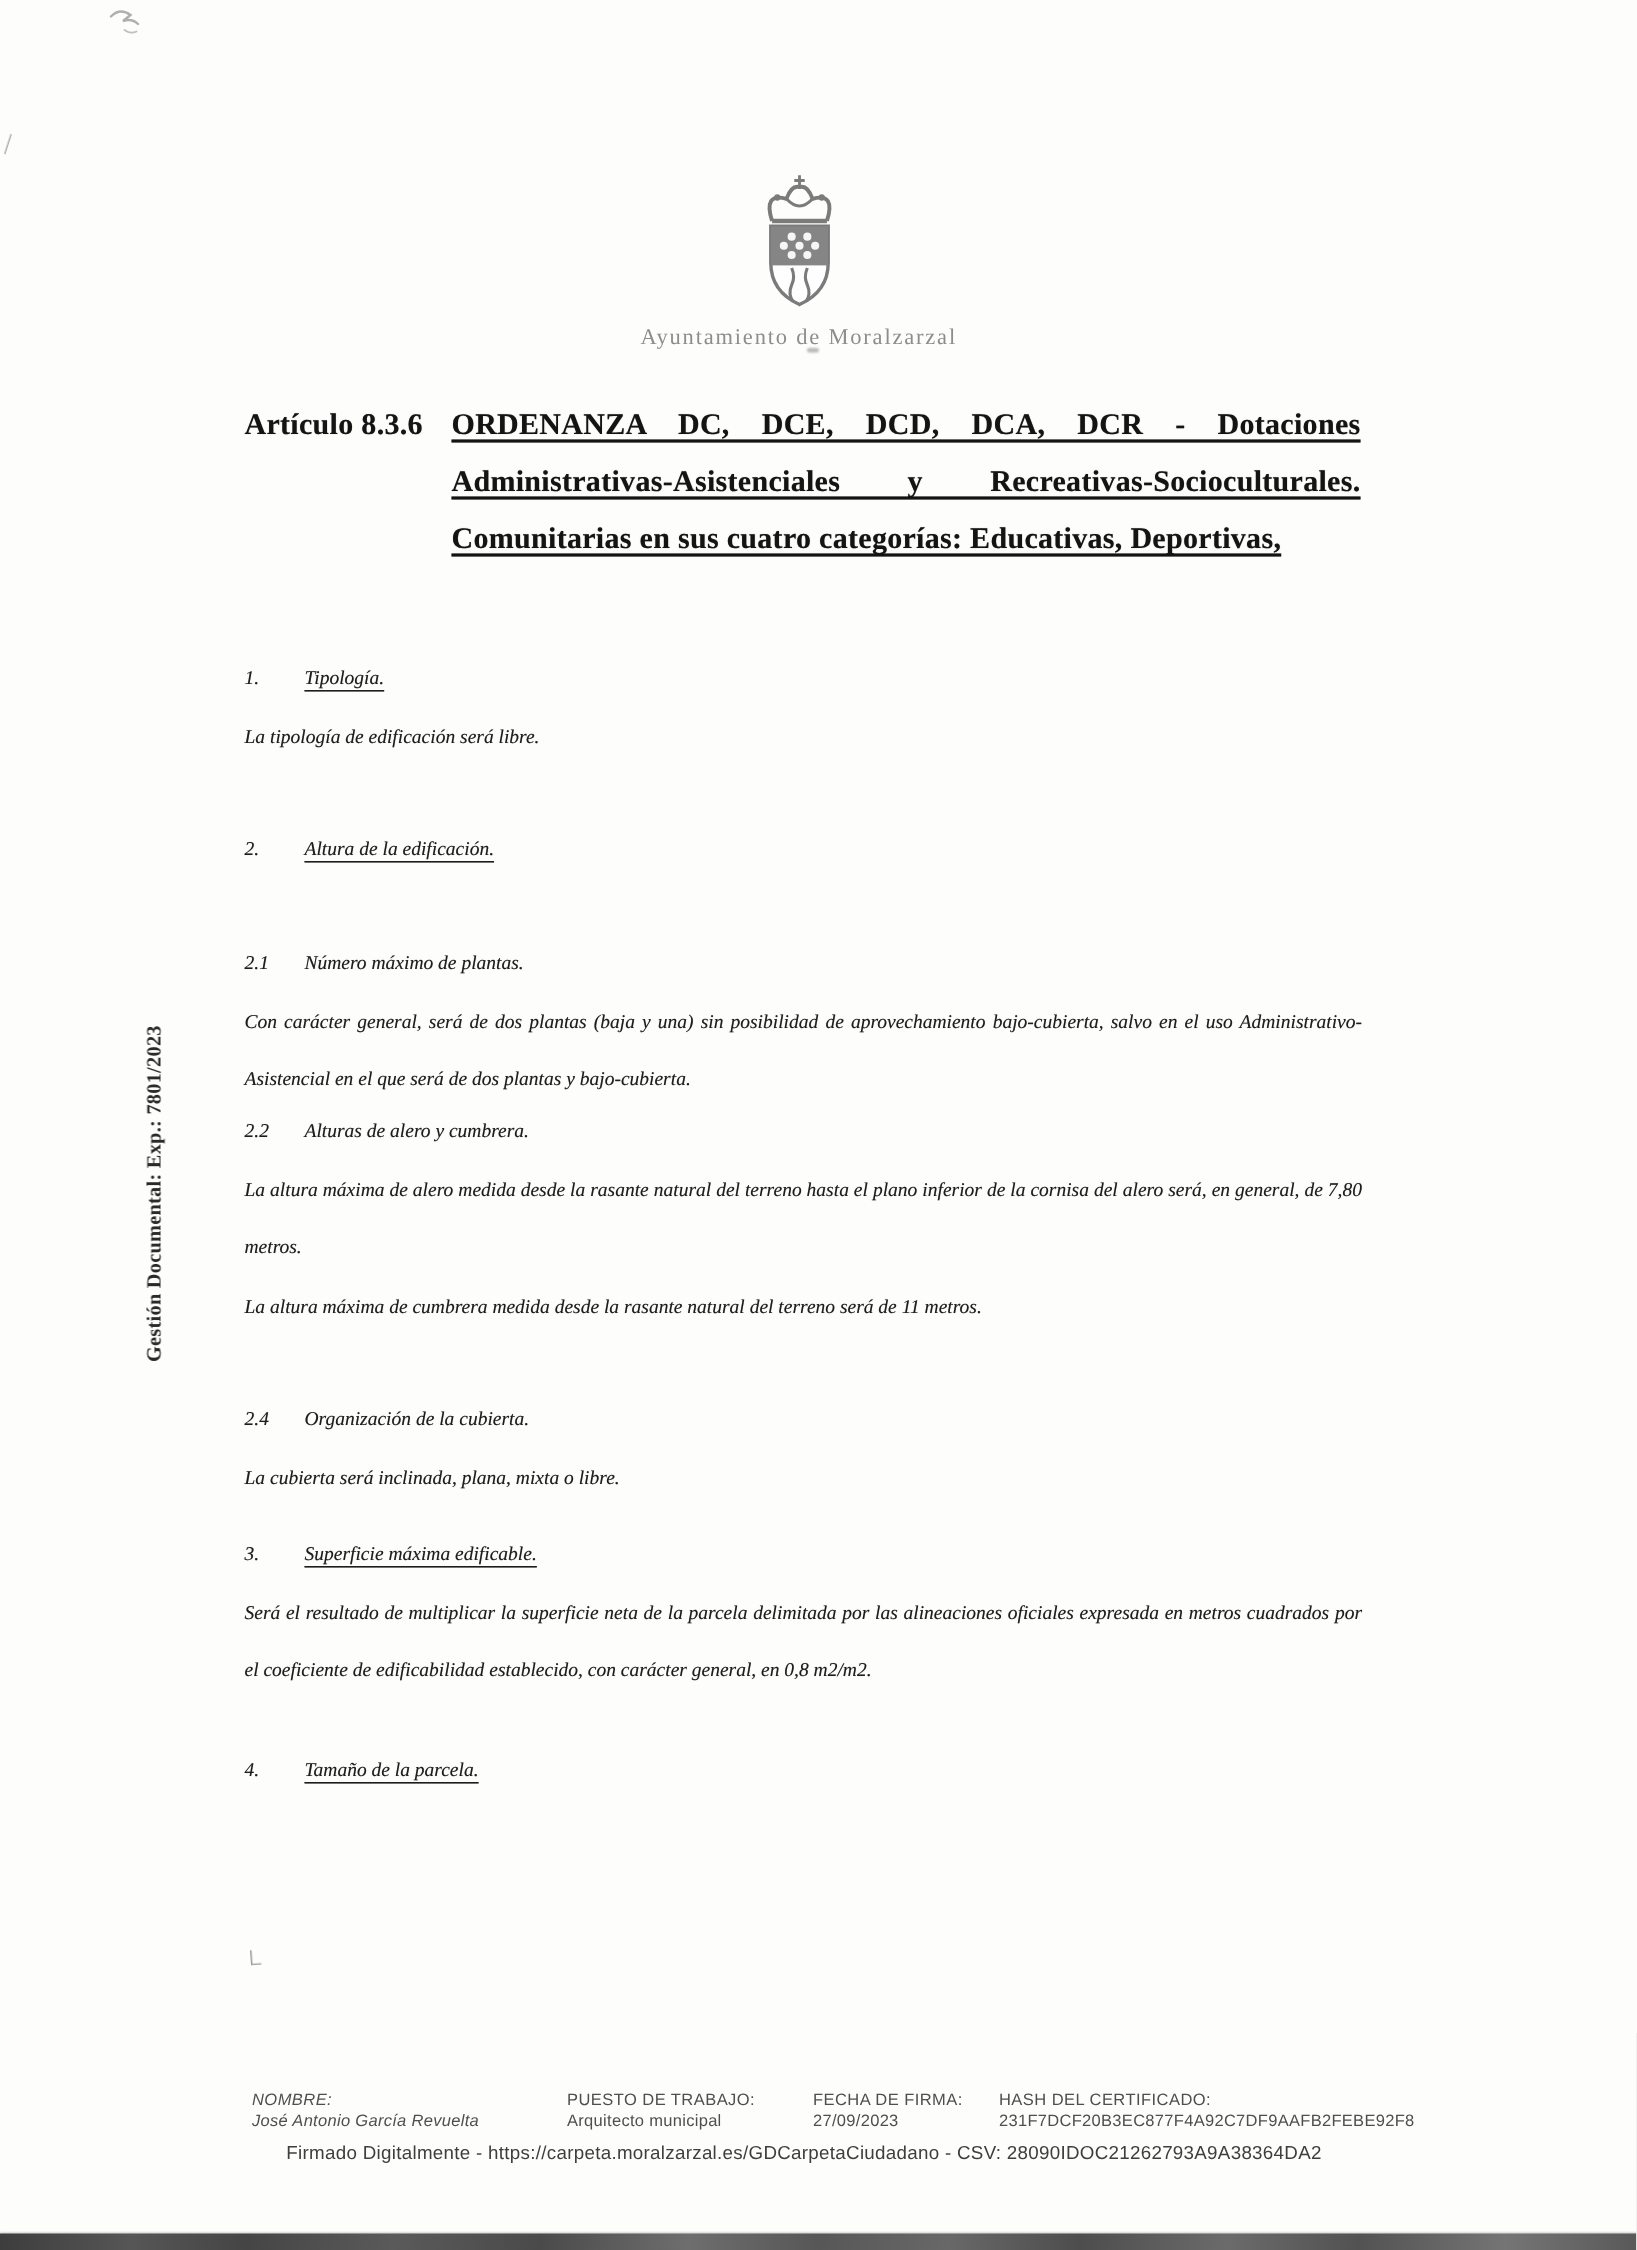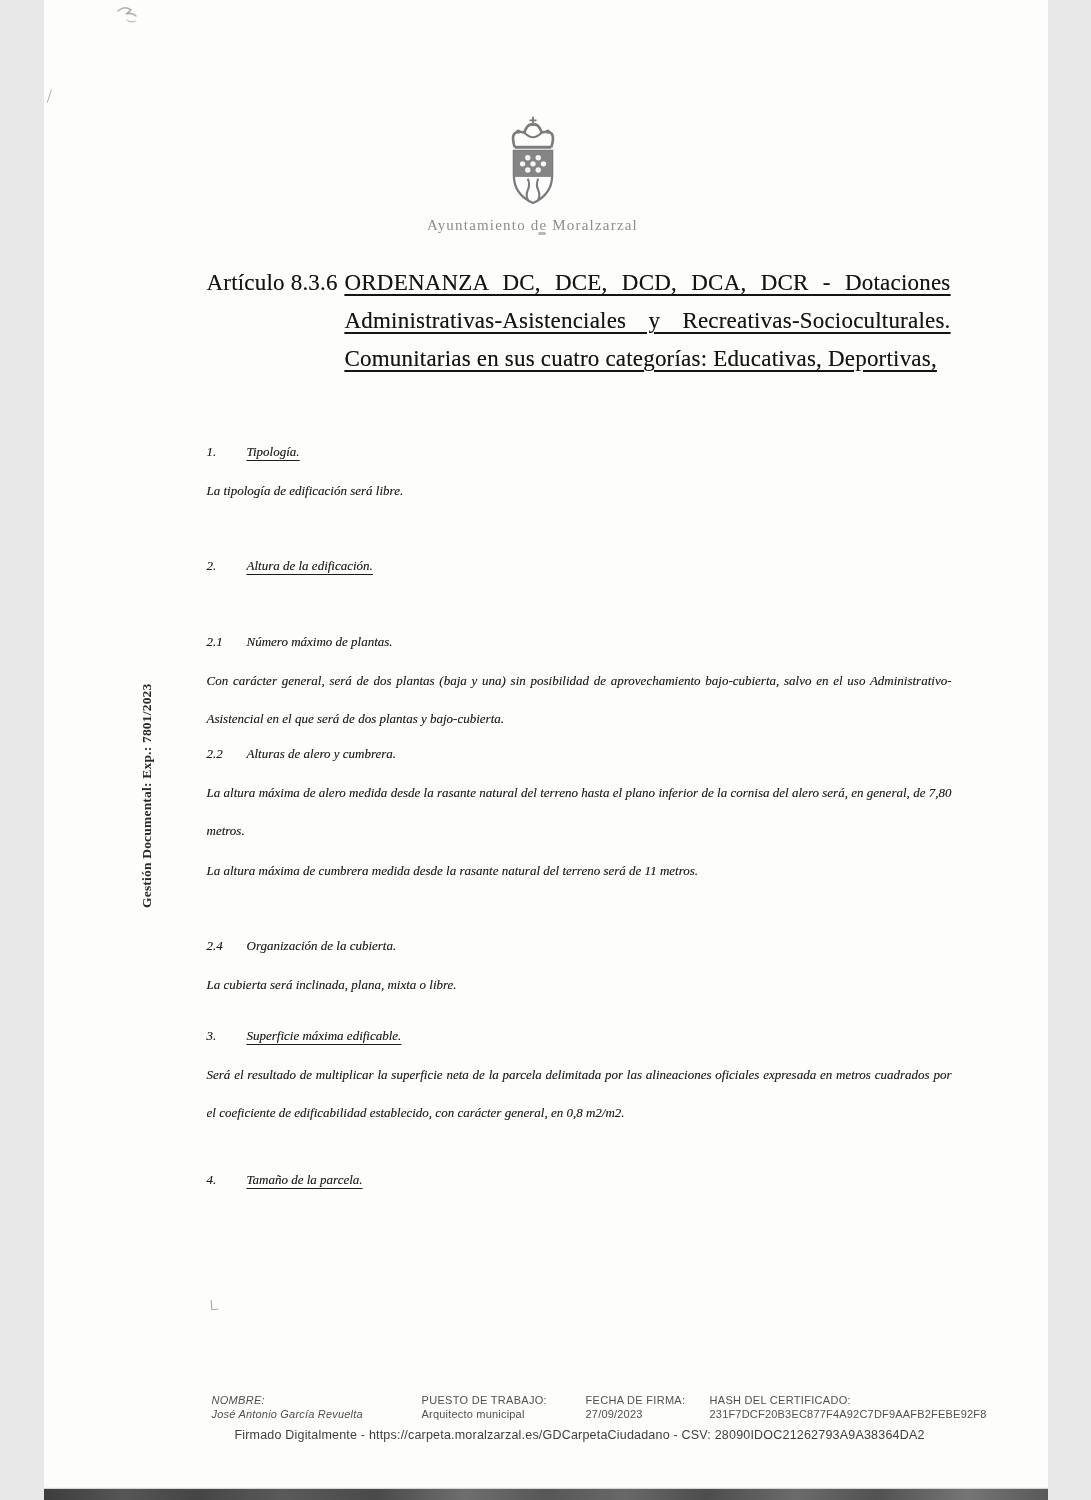--- a/index.html
+++ b/index.html
@@ -1,18 +1,18 @@
 <!DOCTYPE html>
 <html lang="es"><head>
 <meta charset="utf-8">
 <style>
   html,body{margin:0;padding:0;background:#e8e8e8;}
   .page{
     position:relative;
-    width:1004px;height:1500px;
+    width:1091px;height:1500px;
     margin:0 auto;
     background:#fdfdfc;
     overflow:hidden;
     font-family:"Liberation Serif", serif;
     color:#1d1d1d;
   }
   
   .logo-block{
     position:absolute;top:116px;left:0;width:100%;
     display:flex;flex-direction:column;align-items:center;
@@ -27,21 +27,21 @@
     filter:blur(.4px);
   }
   .caption-mark{
     position:absolute;top:232px;left:50%;transform:translateX(-8px);
     width:8px;height:3px;background:#b9b9b9;border-radius:2px;filter:blur(.6px);
   }
   
   .title-block{
     position:absolute;top:264px;left:163px;width:744px;
     display:flex;
-    font-weight:normal;font-size:23px;line-height:38px;
+    font-weight:bold;font-size:20px;line-height:38px;
     color:#141414;
     text-shadow:0 0 .6px rgba(0,0,0,.45);
   }
   .t-label{width:138px;flex:none;letter-spacing:.2px;}
   .t-lines{flex:1;}
   .t-line{
     text-align:justify;
     text-decoration:underline;
     text-decoration-thickness:1.6px;
     text-underline-offset:4px;

